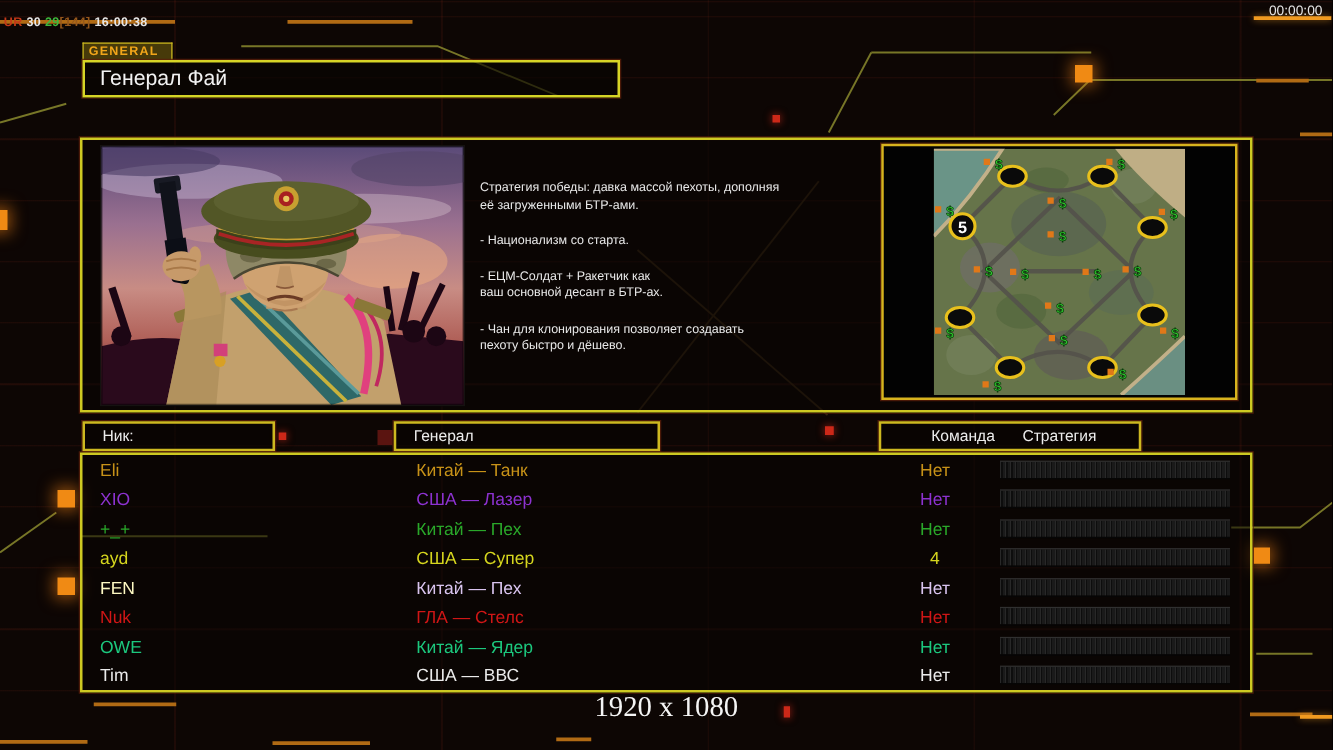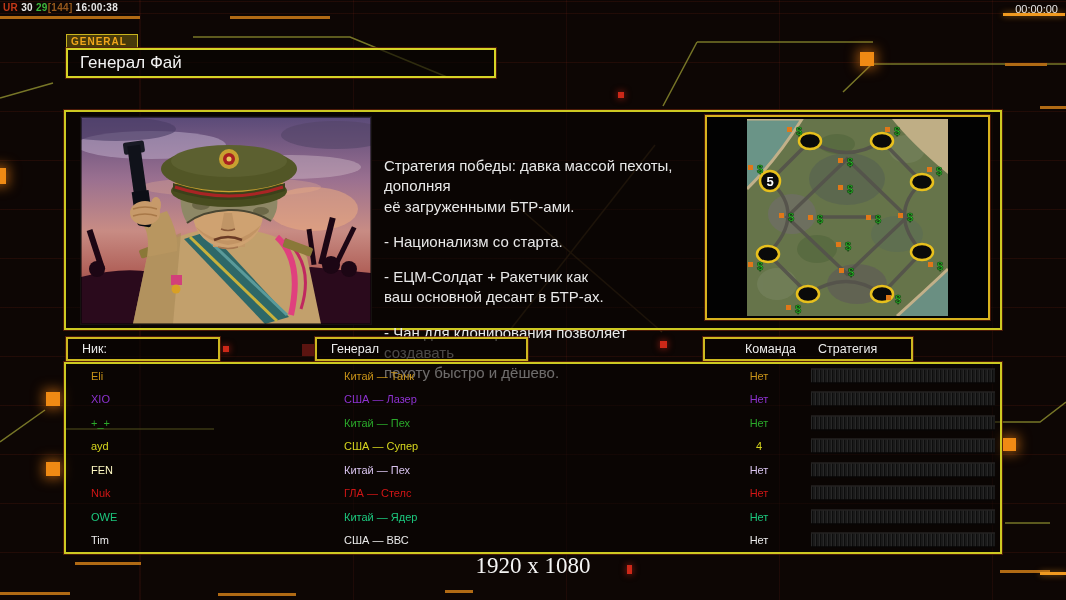--- a/index.html
+++ b/index.html
@@ -12,46 +12,46 @@
       repeating-linear-gradient(to bottom, rgba(175,50,28,.13) 0 1px, transparent 1px 49px),
       repeating-linear-gradient(to right, rgba(175,50,28,.10) 0 1px, transparent 1px 213px);
     background-position:0 13px, 140px 0;}
   .decor{position:absolute;inset:0;pointer-events:none;}
   .sq-o{position:absolute;background:#f08a14;box-shadow:0 0 12px 3px rgba(240,130,20,.55);}
   .sq-r{position:absolute;background:#cc2818;box-shadow:0 0 6px 1px rgba(204,40,24,.5);}
   .sq-dr{position:absolute;background:#5a1410;}
   .seg{position:absolute;background:#b06a14;height:3px;}
   .seg.bright{background:#f09a20;box-shadow:0 0 6px rgba(240,154,32,.6);}
 
-  .hud-debug{left:3px;top:2px;font-size:10px;font-weight:bold;letter-spacing:.3px;}
+  .hud-debug{left:3px;top:13px;font-size:10px;font-weight:bold;letter-spacing:.3px;}
   .hud-timer{right:8px;top:3px;font-size:11px;color:#e6e6e6;}
 
   .gen-tag{left:66px;top:34px;width:72px;height:14px;background:#473a0a;
      border:1px solid #c8b41e;border-bottom:none;color:#f2a61a;font-size:10px;
      font-weight:bold;letter-spacing:1px;line-height:13px;padding-left:4px;box-sizing:border-box;}
   .title-box{left:66px;top:48px;width:430px;height:30px;border:2px solid #d6d426;
      background:rgba(8,4,2,.65);box-sizing:border-box;color:#f2f2f2;font-size:17px;
      line-height:26px;padding-left:12px;box-shadow:0 0 0 1px rgba(90,30,10,.8);}
 
   .panel{border:2px solid #cdc922;background:rgba(10,5,3,.55);box-sizing:border-box;
      box-shadow:0 0 0 1px rgba(90,30,10,.8);}
   .info-panel{left:64px;top:110px;width:938px;height:220px;}
   .portrait{left:14px;top:4px;width:290px;height:207px;border:1px solid #151210;
      overflow:hidden;background:#000;}
-  .briefing{left:318px;top:44px;width:312px;color:#e8e8e8;font-size:15px;line-height:1.35;}
+  .briefing{left:318px;top:32px;width:312px;color:#e8e8e8;font-size:10px;line-height:1.35;}
   .briefing .para{white-space:pre-line;margin-bottom:15px;}
   .map-box{left:639px;top:3px;width:285px;height:205px;border:2px solid #d8b31e;
      background:#020202;box-sizing:border-box;box-shadow:0 0 0 1px rgba(90,30,10,.8);}
   .map-svg{position:absolute;left:40px;top:2px;width:201px;height:197px;}
 
   .hdr-box{position:absolute;top:337px;height:24px;border:2px solid #cdb820;
      background:rgba(8,4,2,.7);box-sizing:border-box;color:#ececec;font-size:12.5px;
      line-height:20px;box-shadow:0 0 0 1px rgba(90,30,10,.8);}
   .table-panel{left:64px;top:362px;width:938px;height:192px;}
-  .player-row{position:absolute;left:11px;width:882px;height:23.5px;font-size:11px;}
+  .player-row{position:absolute;left:0;width:882px;height:23.5px;font-size:14px;}
   .player-row span{position:absolute;top:50%;transform:translateY(-50%);}
   .p-name{left:14px;}
   .p-general{left:267px;}
   .p-team{left:640px;width:84px;text-align:center;}
   .p-progress{position:absolute;left:734px;top:50%;transform:translateY(-50%);
      width:184px;height:13px;
      background:repeating-linear-gradient(90deg,#282828 0 1px,#0d0d0d 1px 2px,#1a1a1a 2px 4px);
      border-top:1px solid #303030;border-bottom:1px solid #060606;}
 
   .resolution{left:383px;top:553px;width:300px;text-align:center;color:#f4f4f4;

